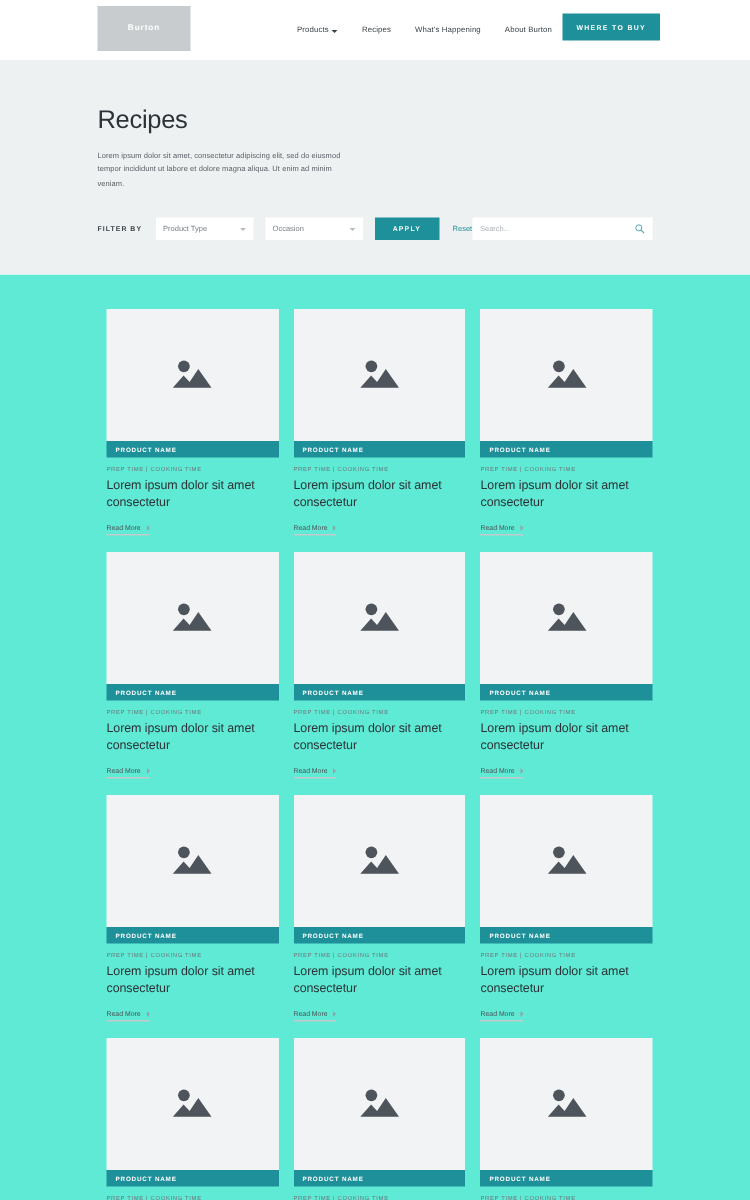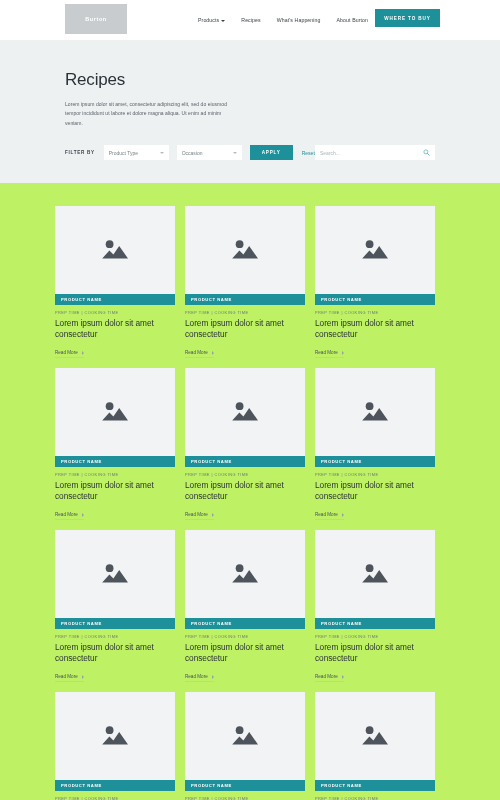--- a/index.html
+++ b/index.html
@@ -189,22 +189,22 @@
     font-size: 5px;
     color: #8d9398;
     background: transparent;
     font-family: "Liberation Sans", sans-serif;
   }
   .search-input::placeholder { color: #aeb4b8; }
   .search-icon { width: 7px; height: 7px; flex: 0 0 auto; cursor: pointer; }
 
   
   .grid-section {
-    padding: 23px 65px 0 55px;
-    background: #bef264;
+    padding: 23px 65px 0 71px;
+    background: #5eead4;
   }
   .grid {
     display: grid;
     grid-template-columns: repeat(3, 1fr);
     column-gap: 10px;
     row-gap: 10px;
   }
   .card { width: 100%; cursor: pointer; }
   .card-image {
     width: 100%;

